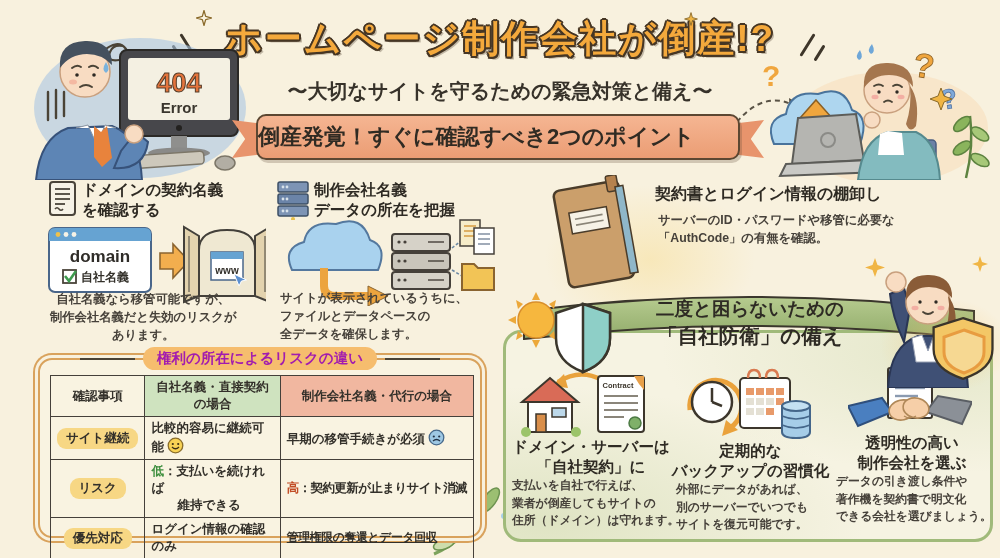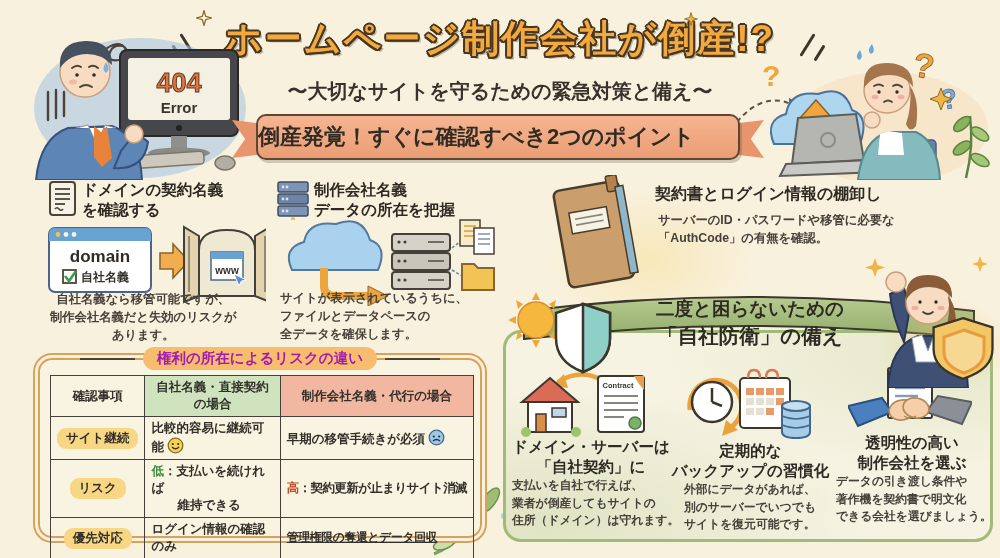--- a/index.html
+++ b/index.html
@@ -484,21 +484,21 @@
     <g>
       <path d="M100,42 L128,42 L128,68 Q128,74 114,74 Q100,74 100,68 Z" fill="#a6cde8" stroke="#44668a" stroke-width="2"></path>
       <ellipse cx="114" cy="42" rx="14" ry="5" fill="#c4e0f2" stroke="#44668a" stroke-width="2"></ellipse>
       <path d="M100,52 Q114,58 128,52 M100,61 Q114,67 128,61" fill="none" stroke="#44668a" stroke-width="1.6"></path>
     </g>
   </svg>
   <div class="abs d-title" style="left:668px;top:441px;width:165px;">
     <span>定期的な</span><br>
     <span>バックアップの習慣化</span>
   </div>
-  <div class="abs d-desc" style="left:676px;top:481px;margin-left:8px;">
+  <div class="abs d-desc" style="left:676px;top:481px;">
     <span>外部にデータがあれば、</span><br>
     <span>別のサーバーでいつでも</span><br>
     <span>サイトを復元可能です。</span>
   </div>
 
   <svg class="abs" style="left:848px;top:366px;" width="124" height="72" viewBox="0 0 124 72">
     <g>
       <rect x="40" y="2" width="44" height="50" rx="2" fill="#ffffff" stroke="#3c362c" stroke-width="2"></rect>
       <polygon points="74,2 84,2 84,14" fill="#e4e0d4"></polygon>
       <g stroke="#8a9ab0" stroke-width="2.4">

